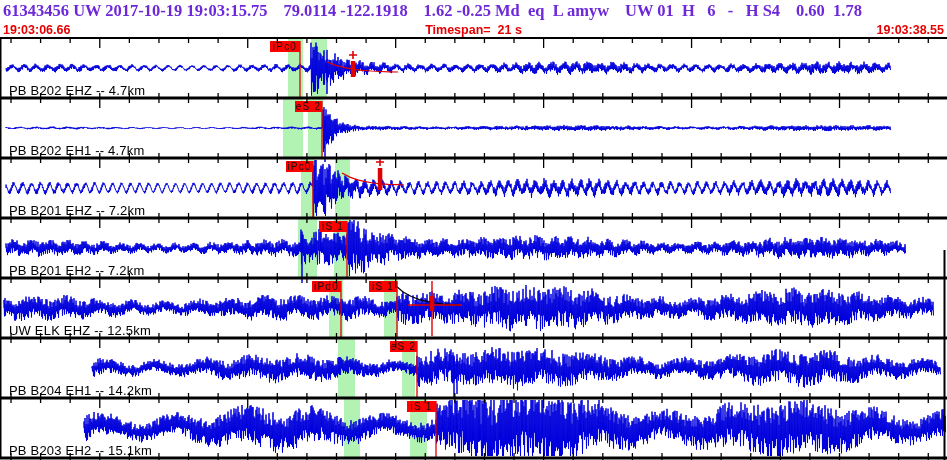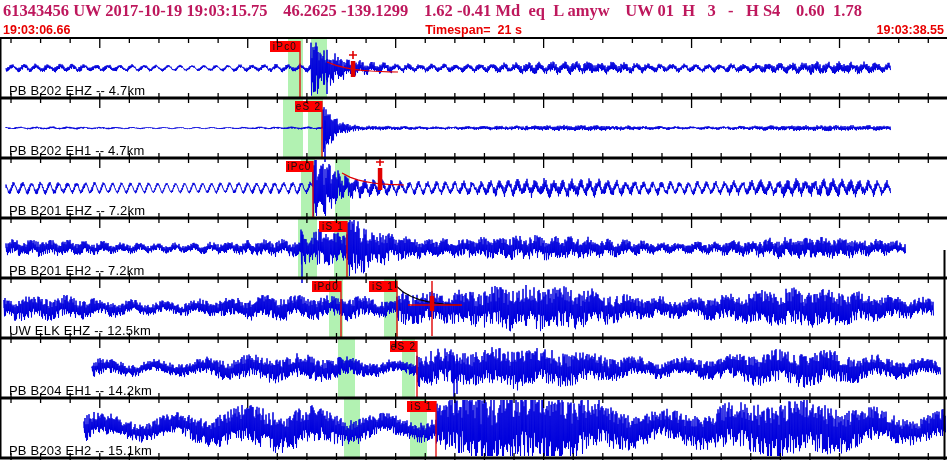--- a/index.html
+++ b/index.html
@@ -2,39 +2,39 @@
 <html><head>
 <meta charset="utf-8">
 <style>
   html,body{margin:0;padding:0;background:#fff;}
   .app{position:relative;width:947px;height:460px;background:#fff;overflow:hidden;
        font-family:"Liberation Sans",sans-serif;}
   .header{position:absolute;top:0;left:0;width:866px;height:19px;
           display:flex;justify-content:space-between;align-items:flex-start;
           padding:1px 4px 0 3px;box-sizing:border-box;
           font-family:"Liberation Serif",serif;font-weight:bold;font-size:16.5px;
-          color:#be185d;white-space:pre;}
+          color:#6d28d9;white-space:pre;}
   .subheader{position:absolute;top:19px;left:0;width:947px;height:18px;
              display:flex;justify-content:space-between;align-items:flex-end;
              padding:0 3px;box-sizing:border-box;
              font-family:"Liberation Sans",sans-serif;font-weight:bold;font-size:12.5px;
              color:#e80000;white-space:pre;}
   svg#trace-svg{position:absolute;top:0;left:0;}
   .flag-text{font-family:"Liberation Sans",sans-serif;font-size:10px;letter-spacing:1.2px;fill:#111;}
   .trace-label{font-family:"Liberation Sans",sans-serif;font-size:13px;fill:#000;letter-spacing:0.2px;}
 </style>
 </head>
 <body>
 
 <div class="app">
   <div class="header">
     <span>61343456 UW 2017-10-19 19:03:15.75</span>
-    <span>46.2625 -139.1299</span>
-    <span>1.62 -0.41 Md  eq  L amyw</span>
-    <span>UW 01  H   3   -   H S4</span>
+    <span>79.0114 -122.1918</span>
+    <span>1.62 -0.25 Md  eq  L amyw</span>
+    <span>UW 01  H   6   -   H S4</span>
     <span>0.60  1.78</span>
   </div>
   <div class="subheader">
     <span>19:03:06.66</span>
     <span>Timespan=  21 s</span>
     <span>19:03:38.55</span>
   </div>
   <svg id="trace-svg" width="947" height="460" viewBox="0 0 947 460">
       <rect x="288" y="39" width="15" height="59" fill="#b2f2b2"></rect>
       <rect x="311" y="39" width="16" height="59" fill="#b2f2b2"></rect>

